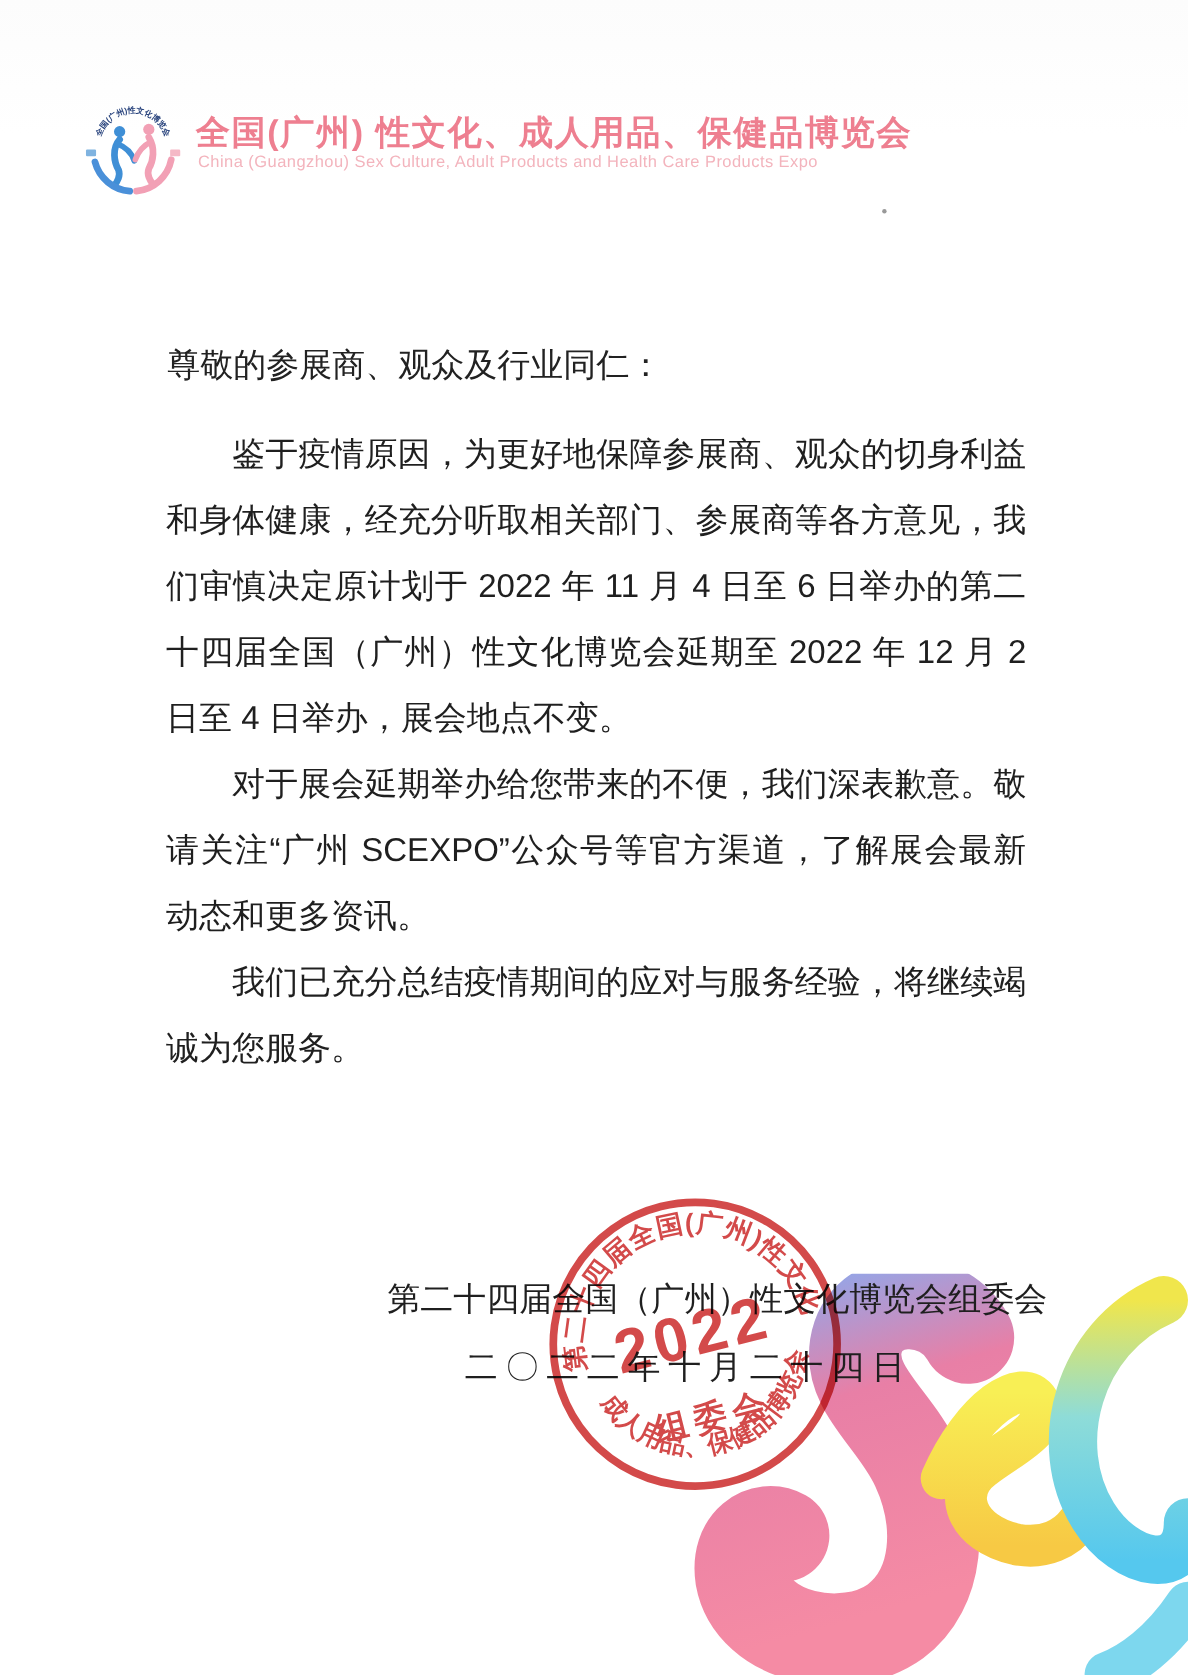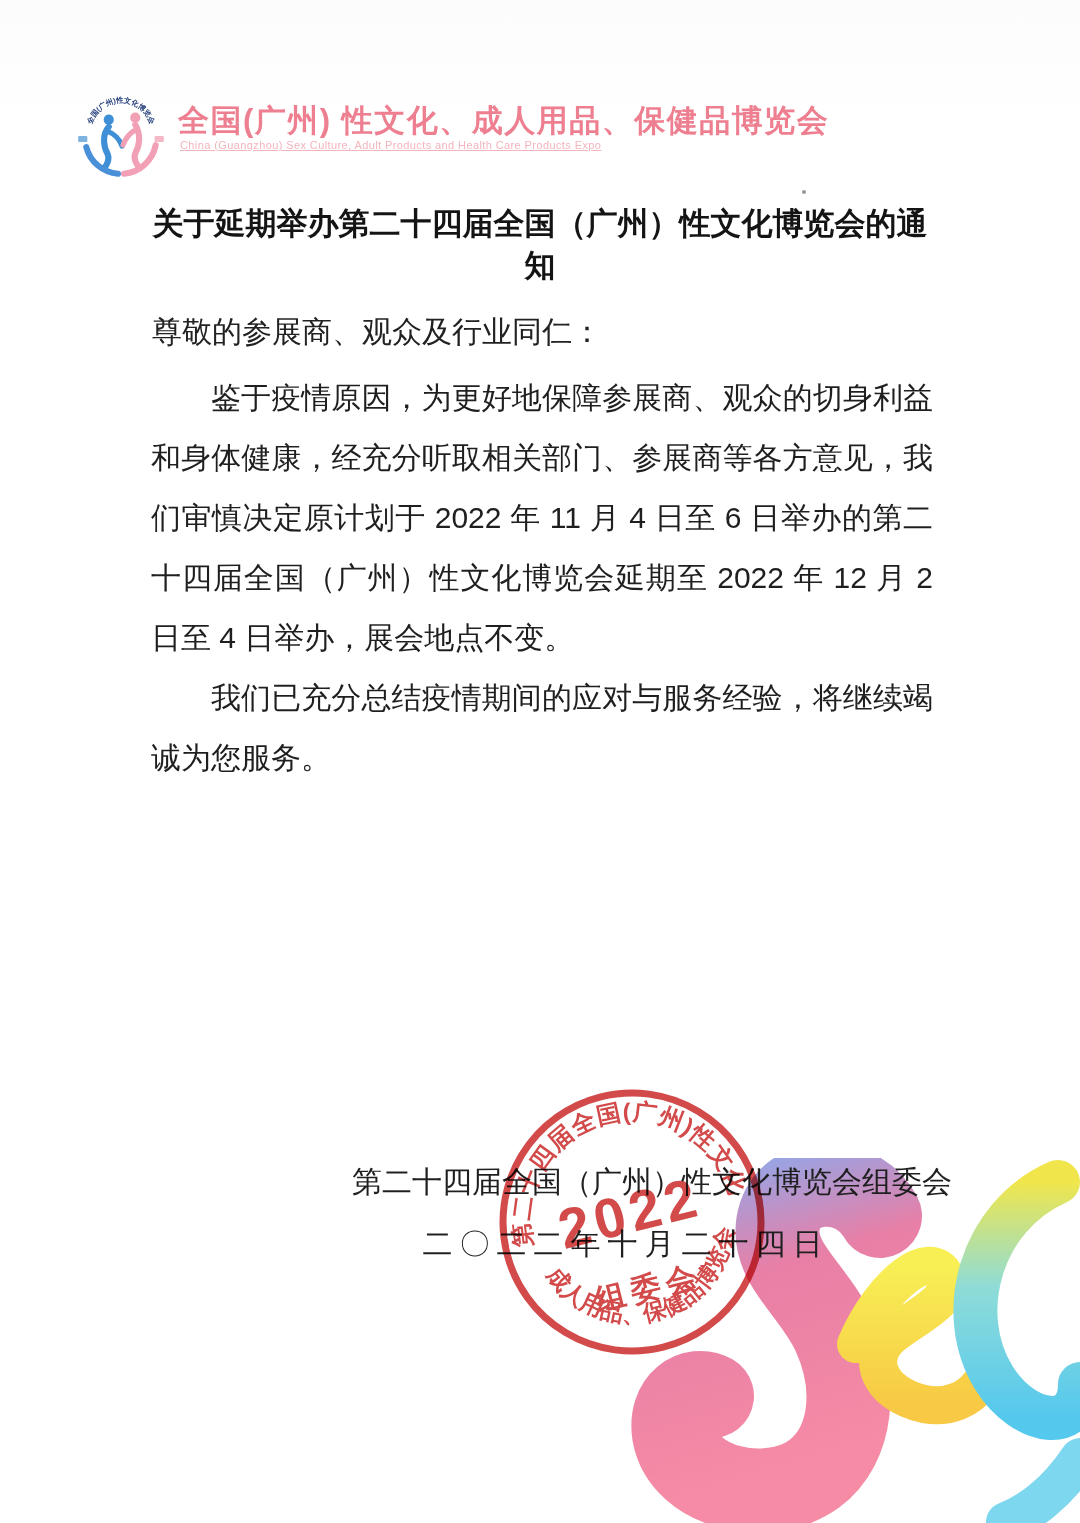--- a/index.html
+++ b/index.html
@@ -11,33 +11,33 @@
   }
   .page{position:absolute;inset:0;background:linear-gradient(180deg,#fcfcfc 0%,#ffffff 8%,#ffffff 100%);}
   
   .brand-logo{position:absolute;left:70px;top:90px;width:102px;height:92px;}
   .brand-text-cn{
     position:absolute;left:178px;top:100px;width:860px;
     font-size:31px;font-weight:bold;color:#ee7f90;letter-spacing:1.5px;white-space:nowrap;
   }
   .brand-text-en{
     position:absolute;left:180px;top:139px;width:860px;
-    font-size:11px;color:#f3b4bd;letter-spacing:0.4px;white-space:nowrap;text-decoration:underline;
+    font-size:15px;color:#f3b4bd;letter-spacing:0.4px;white-space:nowrap;
   }
   
   .doc-title{
     position:absolute;left:150px;top:203px;width:780px;
     font-size:31px;font-weight:bold;text-align:center;letter-spacing:0px;color:#141414;
   }
   .salutation{
     position:absolute;left:152px;top:312px;width:780px;
     font-size:30px;color:#222;
   }
   .body-text{
-    position:absolute;left:151px;top:368px;width:782px;
+    position:absolute;left:151px;top:384px;width:782px;
     font-size:30px;line-height:60px;text-align:justify;color:#1f1f1f;
   }
   .body-text p{margin:0;text-indent:2em;}
   .closing{
     position:absolute;left:152px;top:1044px;width:400px;
     font-size:30px;color:#222;
   }
   .sign-block{
     position:absolute;left:320px;top:1158px;width:612px;z-index:2;
     text-align:center;color:#1f1f1f;
@@ -77,26 +77,26 @@
     <path d="M 16,56 A 35,35 0 0 0 47,82" fill="none" stroke="#4a90d9" stroke-width="6" stroke-linecap="round"></path>
     <path d="M 53,82 A 35,35 0 0 0 84,54" fill="none" stroke="#f2a0b5" stroke-width="6" stroke-linecap="round"></path>
 
     <rect x="8" y="45" width="9" height="6" rx="1" fill="#7fb3e0"></rect>
     <rect x="83" y="45" width="9" height="6" rx="1" fill="#f5b8c6"></rect>
   </svg>
 
   <div class="brand-text-cn">全国(广州) 性文化、成人用品、保健品博览会</div>
   <div class="brand-text-en">China (Guangzhou) Sex Culture, Adult Products and Health Care Products Expo</div>
 
-  <div class="doc-title">关于延期举办第二十四届全国（广州）性文化博览会的通知</div>
 
   <div class="salutation">尊敬的参展商、观众及行业同仁：</div>
 
   <div class="body-text">
     <p>鉴于疫情原因，为更好地保障参展商、观众的切身利益和身体健康，经充分听取相关部门、参展商等各方意见，我们审慎决定原计划于 2022 年 11 月 4 日至 6 日举办的第二十四届全国（广州）性文化博览会延期至 2022 年 12 月 2 日至 4 日举办，展会地点不变。</p>
+    <p>对于展会延期举办给您带来的不便，我们深表歉意。敬请关注“广州 SCEXPO”公众号等官方渠道，了解展会最新动态和更多资讯。</p>
     <p>我们已充分总结疫情期间的应对与服务经验，将继续竭诚为您服务。</p>
   </div>
 
 
   <div class="sign-block">
     <div class="sign-line">第二十四届全国（广州）性文化博览会组委会</div>
     <div class="date-line">二〇二二年十月二十四日</div>
   </div>
 
   <svg class="decor" viewBox="0 0 452 365">

